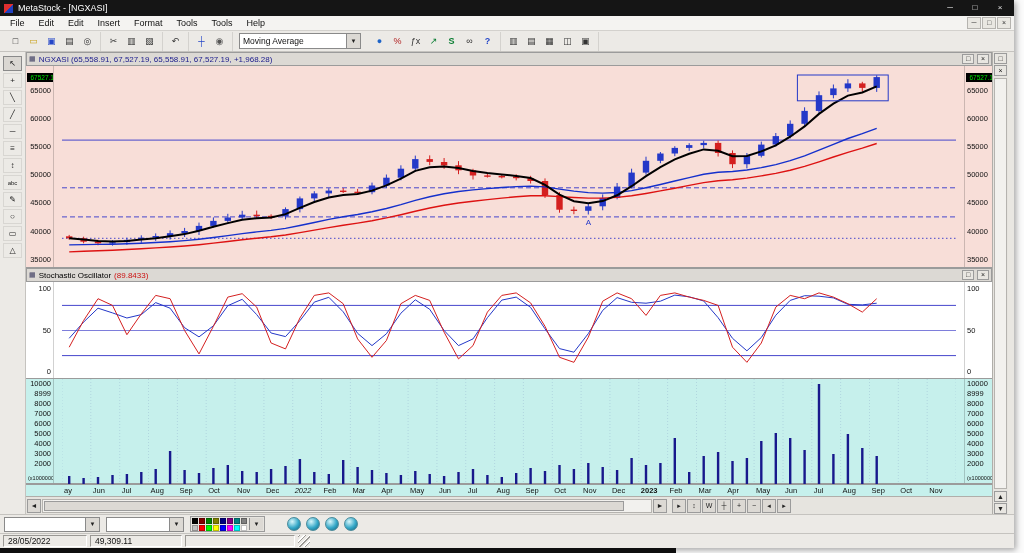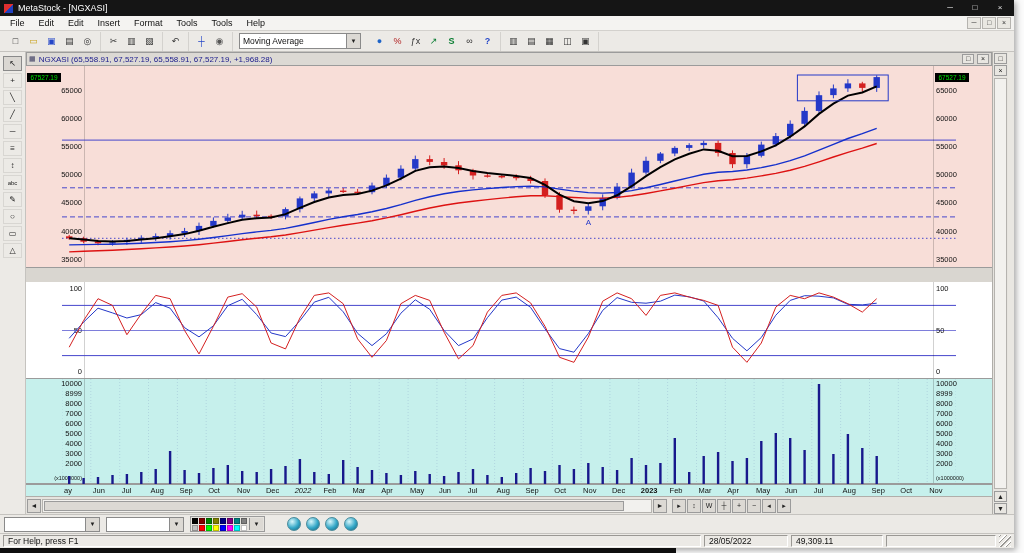--- a/index.html
+++ b/index.html
@@ -51,21 +51,21 @@
   .ph-icon{font-size:7px;color:#446;}
   .ph-title{color:#1a1a8c;white-space:nowrap;text-align:center;}
   .stoch-title{color:#000;}
   .stoch-value{color:#cc1111;}
   .ph-spacer{flex:1;}
   .ph-btn{width:12px;height:10px;border:1px solid #9b9b9b;background:#e8e6e1;font-size:7px;line-height:8px;text-align:center;color:#222;}
   .panel{position:absolute;left:0;width:966px;border-bottom:1px solid #9b9b9b;}
   .price-panel{top:14px;height:202px;background:#f8ded8;}
   .stoch-panel{top:230px;height:97px;background:#ffffff;}
   .volume-panel{top:327px;height:105px;background:#c6f0ec;}
-  .axis-col{position:absolute;top:0;bottom:0;width:59px;font-size:7.5px;color:#111;overflow:hidden;}
+  .axis-col{position:absolute;top:0;bottom:0;width:28px;font-size:7.5px;color:#111;overflow:hidden;}
   .axis-left{left:0;text-align:right;border-right:1px solid rgba(0,0,0,.18);}
   .axis-right{right:0;text-align:left;border-left:1px solid rgba(0,0,0,.18);}
   .tick{position:absolute;left:0;right:0;height:8px;line-height:8px;padding:0 2px;}
   .tick.scale{font-size:5.5px;}
   .plot{position:absolute;left:36px;top:0;width:894px;height:100%;}
   .plot svg{display:block;}
   .last-price-box{position:absolute;top:7px;left:1px;width:34px;height:9px;background:#000;color:#00e000;font-size:6.5px;line-height:9px;text-align:center;}
 
   .xaxis-strip{position:absolute;top:432px;left:0;width:966px;height:12px;background:#c6f0ec;border-top:1px solid #9b9b9b;font-size:7.5px;color:#111;}
   .xlabels{position:absolute;left:36px;top:1px;width:894px;height:24px;}
@@ -416,20 +416,28 @@
         <div class="tick" data-name="axis-tick-label" style="top: 21.25px;">65000</div>
             <div class="tick" data-name="axis-tick-label" style="top: 49.3056px;">60000</div>
             <div class="tick" data-name="axis-tick-label" style="top: 77.3611px;">55000</div>
             <div class="tick" data-name="axis-tick-label" style="top: 105.417px;">50000</div>
             <div class="tick" data-name="axis-tick-label" style="top: 133.472px;">45000</div>
             <div class="tick" data-name="axis-tick-label" style="top: 161.528px;">40000</div>
             <div class="tick" data-name="axis-tick-label" style="top: 189.583px;">35000</div>
           </div>
       </div>
 
+      <div class="panel-header" style="top:216px" data-name="stochastic-panel-header">
+        <span class="ph-icon" data-name="indicator-panel-icon">▦</span>
+        <span class="ph-title stoch-title" data-name="stochastic-panel-title">Stochastic Oscillator</span>
+        <span class="stoch-value" data-name="stochastic-current-value">(89.8433)</span>
+        <span class="ph-spacer"></span>
+        <span class="ph-btn" data-name="stochastic-panel-restore-button">□</span>
+        <span class="ph-btn" data-name="stochastic-panel-close-button">×</span>
+      </div>
 
       <div class="panel stoch-panel" data-name="stochastic-panel">
         <div class="axis-col axis-left" id="stoch-axis-left" data-name="stochastic-axis-left">
             <div class="tick" data-name="axis-tick-label" style="top: 2.68966px;">100</div>
             <div class="tick" data-name="axis-tick-label" style="top: 44.5px;">50</div>
             <div class="tick" data-name="axis-tick-label" style="top: 86.3103px;">0</div>
           </div>
         <div class="plot" id="stoch-plot" data-name="stochastic-plot">
             <svg width="894" height="97" viewBox="0 0 894 97">
               <line x1="0" x2="894" y1="23.4" y2="23.4" stroke="#4646cc" stroke-width="1"></line>
@@ -661,21 +669,20 @@
       </div>
       <div style="display:flex;gap:5px;margin-left:16px;" id="ball-row">
           <div class="ball-btn" data-name="chart-ball-1"></div>
           <div class="ball-btn" data-name="chart-ball-2"></div>
           <div class="ball-btn" data-name="chart-ball-3"></div>
           <div class="ball-btn" data-name="chart-ball-4"></div>
         </div>
     </div>
 
     <div class="status-bar" data-name="status-bar">
-      <div class="status-seg seg-help" data-name="status-help-text">For Help, press F1</div>
       <div class="status-seg seg-date" data-name="status-cursor-date">28/05/2022</div>
       <div class="status-seg seg-value" data-name="status-cursor-value">49,309.11</div>
       <div class="status-seg seg-extra" data-name="status-extra-segment"></div>
       <div class="resize-grip" data-name="resize-grip"></div>
     </div>
   </div>
 
   <div class="bottom-strip" data-name="taskbar-fragment"></div>
 </div>
 

